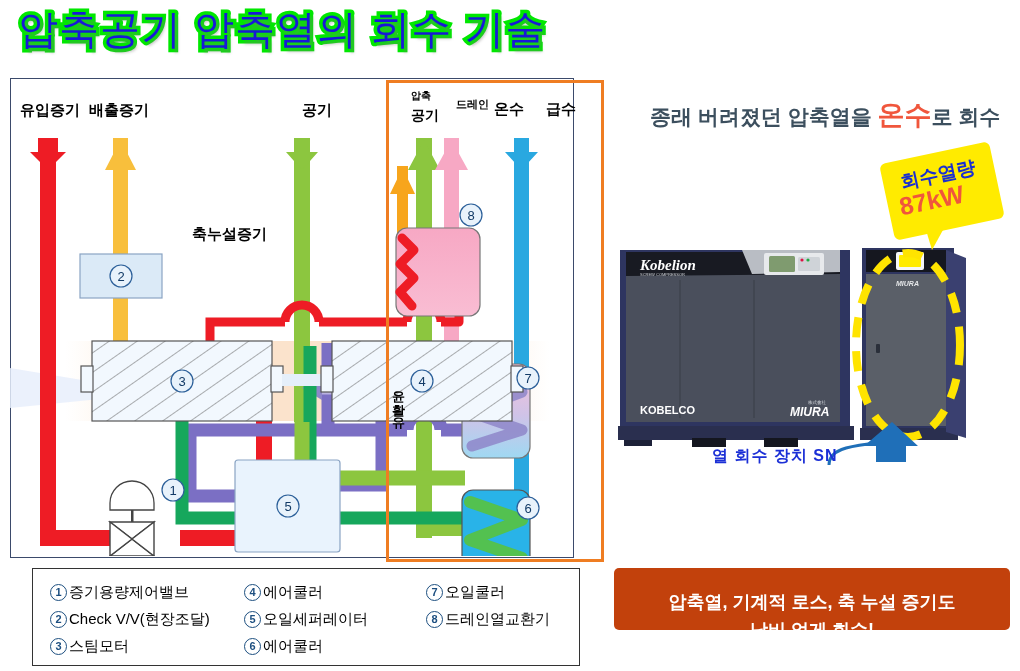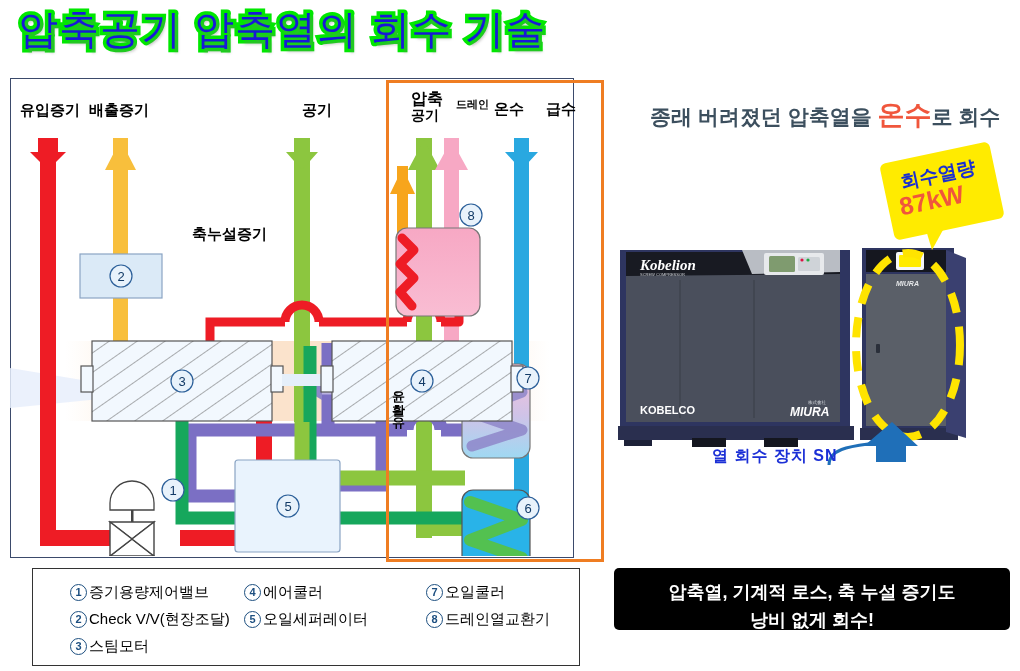--- a/index.html
+++ b/index.html
@@ -79,23 +79,23 @@
   
   #machine{left:614px;top:240px;width:396px;height:225px;}
 
   #sn-label{
     left:712px;top:446px;font-size:16px;font-weight:bold;color:#1b2fd6;
     white-space:nowrap;letter-spacing:1px;
   }
 
   #bottom-banner{
     left:614px;top:568px;width:396px;height:62px;
-    background:#000000;border-radius:5px;
+    background:#c2410c;border-radius:5px;
     color:#fff;font-size:18px;font-weight:bold;
-    text-align:center;line-height:28px;padding-top:10px;
+    text-align:center;line-height:28px;padding-top:20px;
     box-sizing:border-box;
   }
 </style>
 </head>
 <body>
 
 <div class="abs" id="title">압축공기 압축열의 회수 기술</div>
 
 <div class="abs" id="diagram-frame"></div>
 
@@ -324,36 +324,37 @@
     <text x="461" y="142" text-anchor="middle" font-size="13" fill="#123a66">8</text>
   </g>
 </svg>
 
 <div class="abs" id="recovery-frame"></div>
 
 <div class="abs dlabel" style="left:20px;top:101px;">유입증기</div>
 <div class="abs dlabel" style="left:89px;top:101px;">배출증기</div>
 <div class="abs dlabel" style="left:302px;top:101px;">공기</div>
 <div class="abs dlabel" style="left:192px;top:225px;">축누설증기</div>
-<div class="abs dlabel" style="left:411px;top:89px;font-size:16px;">압축</div>
+<div class="abs dlabel" style="left:411px;top:89px;font-size:10px;">압축</div>
 <div class="abs dlabel" style="left:411px;top:107px;font-size:14px;">공기</div>
 <div class="abs dlabel-sm" style="left:456px;top:97px;">드레인</div>
 <div class="abs dlabel" style="left:494px;top:100px;">온수</div>
 <div class="abs dlabel" style="left:546px;top:100px;">급수</div>
 <div class="abs dlabel-v" style="left:389px;top:382px;">윤활유</div>
 
 <div class="abs" id="legend-frame"></div>
-<div class="abs" style="left:50px;top:578px;font-size:15px;line-height:27px;margin-left:20px;">
+<div class="abs" style="left:50px;top:578px;font-size:15px;line-height:27px;">
   <div><span class="cnum">1</span><span>증기용량제어밸브</span></div>
   <div><span class="cnum">2</span><span>Check V/V(현장조달)</span></div>
   <div><span class="cnum">3</span><span>스팀모터</span></div>
 </div>
 <div class="abs" style="left:244px;top:578px;font-size:15px;line-height:27px;">
   <div><span class="cnum">4</span><span>에어쿨러</span></div>
   <div><span class="cnum">5</span><span>오일세퍼레이터</span></div>
+  <div><span class="cnum">6</span><span>에어쿨러</span></div>
 </div>
 <div class="abs" style="left:426px;top:578px;font-size:15px;line-height:27px;">
   <div><span class="cnum">7</span><span>오일쿨러</span></div>
   <div><span class="cnum">8</span><span>드레인열교환기</span></div>
 </div>
 
 <div class="abs" id="right-head">
   <span>종래 버려졌던 압축열을 </span><span class="hot">온수</span><span>로 회수</span>
 </div>
 

